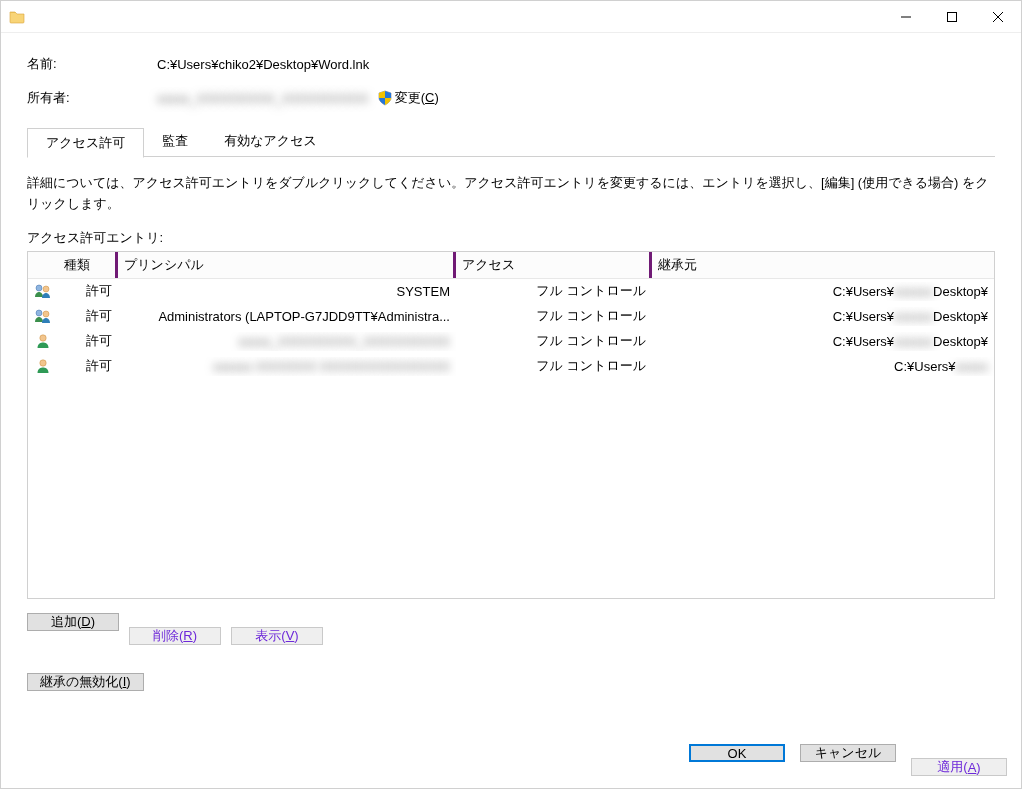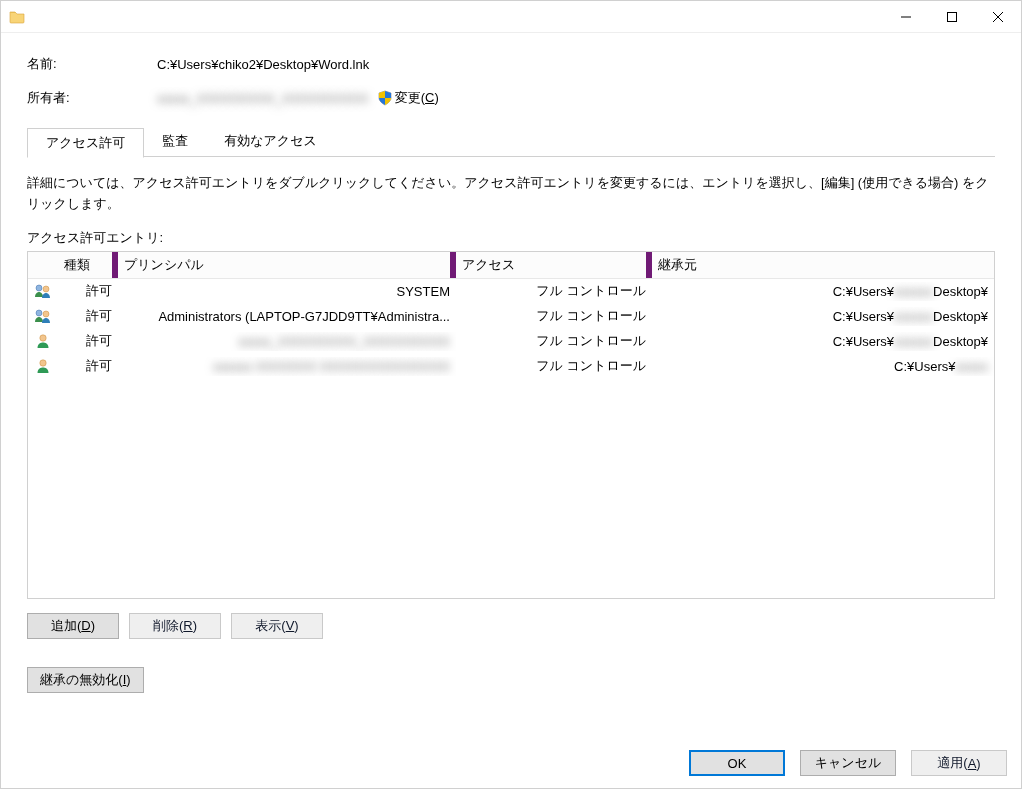--- a/index.html
+++ b/index.html
@@ -58,48 +58,48 @@
   .tabs .filler { flex:1; border-bottom:1px solid #d0d0d0; }
   .tab-desc { margin: 16px 0 10px 0; line-height:1.6; }
   .entries-label { margin: 4px 0 4px 0; }
   
   .table-wrap {
     border:1px solid #d0d0d0; height: 348px; overflow:hidden;
     display:flex; flex-direction:column; background:#fff;
   }
   .thead { display:flex; background:#fff; border-bottom:1px solid #e8e8e8; }
   .th {
-    padding:4px 6px; font-size:13px; border-right:6px solid #701a75;
+    padding:4px 6px; font-size:13px; border-right:3px solid #701a75;
     background:#fcfcfc;
   }
   .col-icon { width:30px; border-right:none; }
   .col-type { width:60px; }
   .col-principal { width:338px; }
   .col-access { width:196px; }
   .col-inherited { flex:1; border-right:none; }
   .tbody { flex:1; overflow:auto;text-align:right; }
   .tr { display:flex; align-items:center; height:25px; padding:0; }
   .td { padding:2px 6px; font-size:13px; white-space:nowrap; overflow:hidden; text-overflow:ellipsis; }
   .td.col-icon { display:flex; align-items:center; justify-content:center; }
   .blurred {
     color: transparent;
     text-shadow: 0 0 8px rgba(0,0,0,0.55);
     user-select:none;
   }
   
   .btn-row { display:flex; gap:10px; margin-top:14px; }
   .btn {
-    min-width: 92px; height:26px; padding:0 12px;
+    min-width: 92px; height:18px; padding:0 12px;
     border:1px solid #adadad; background:#e1e1e1;
     font-size:13px; display:inline-flex; align-items:center; justify-content:center;
     cursor:pointer;
   }
   .btn .und { text-decoration: underline; }
   .btn:disabled, .btn.disabled {
-    color:#0f172a; border-color:#c9c9c9; background:#efefef; cursor:default;
+    color:#6d28d9; border-color:#c9c9c9; background:#efefef; cursor:default;margin-top:14px;
   }
   .btn.default { border:2px solid #0078d7; background:#e1e1e1; }
   .dialog-btns {
     display:flex; gap:15px; justify-content:flex-end;
     padding: 8px 14px 12px 14px;
   }
   .flex-spacer { flex:1; }
   
   svg { display:block; }
 </style>

